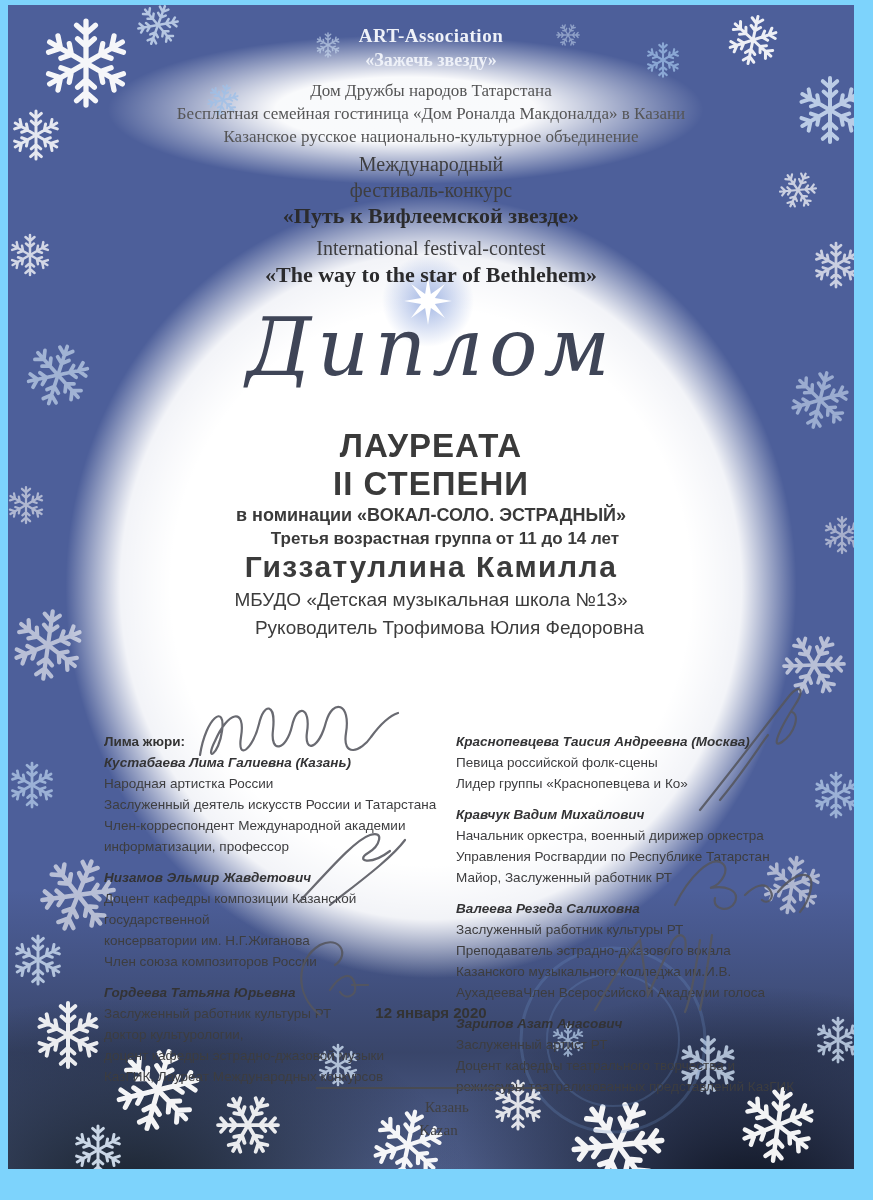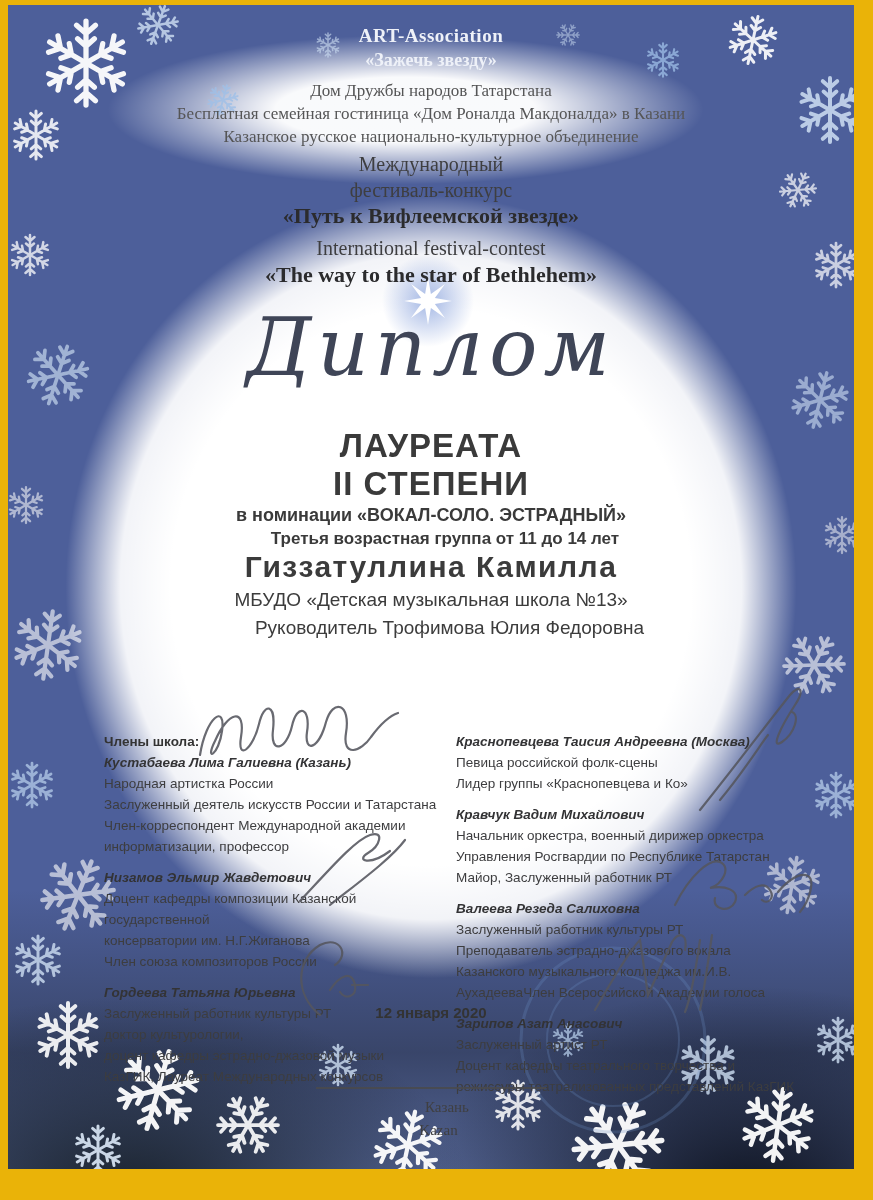--- a/index.html
+++ b/index.html
@@ -1,17 +1,17 @@
 <!DOCTYPE html>
 <html><head>
 <meta charset="utf-8">
 <style>
   html,body{margin:0;padding:0;}
   body{width:873px;height:1200px;background:#ffffff;font-family:"Liberation Sans",sans-serif;}
-  .page{position:relative;width:873px;height:1200px;background:#eab308;overflow:hidden;}
+  .page{position:relative;width:873px;height:1200px;background:#7dd3fc;overflow:hidden;}
   .cert{
     position:absolute;left:8px;top:5px;width:846px;height:1164px;overflow:hidden;
     background:
       radial-gradient(ellipse 54% 42% at 50% 50%, #ffffff 57%, rgba(255,255,255,0.93) 68%, rgba(255,255,255,0) 80%),
       radial-gradient(ellipse 44% 8% at 47% 9%, rgba(255,255,255,0.97) 35%, rgba(255,255,255,0) 80%),
       radial-gradient(ellipse 58% 24% at 14% 102%, rgba(22,30,38,0.95), rgba(22,30,38,0) 70%),
       radial-gradient(ellipse 55% 26% at 88% 103%, rgba(8,12,22,0.97), rgba(8,12,22,0) 72%),
       linear-gradient(to bottom, rgba(30,38,58,0) 76%, rgba(40,48,66,0.55) 90%, rgba(96,110,134,0.35) 100%),
       linear-gradient(#4d5f9a,#4d5f9a);
   }
@@ -138,21 +138,21 @@
     <div class="t award1">ЛАУРЕАТА</div>
     <div class="t award2">II СТЕПЕНИ</div>
     <div class="t nomination">в номинации «ВОКАЛ-СОЛО. ЭСТРАДНЫЙ»</div>
     <div class="t age-group">Третья возрастная группа от 11 до 14 лет</div>
     <div class="t recipient">Гиззатуллина Камилла</div>
     <div class="t school">МБУДО «Детская музыкальная школа №13»</div>
     <div class="t supervisor">Руководитель Трофимова Юлия Федоровна</div>
 
     <div class="jury jury-left">
       <div class="jury-block">
-        <div class="jury-label">Члены школа:</div>
+        <div class="jury-label">Лима жюри:</div>
         <div class="jname">Кустабаева Лима Галиевна (Казань)</div>
         <div>Народная артистка России</div>
         <div>Заслуженный деятель искусств России и Татарстана</div>
         <div>Член-корреспондент Международной академии</div>
         <div>информатизации, профессор</div>
       </div>
       <div class="jury-block">
         <div class="jname">Низамов Эльмир Жавдетович</div>
         <div>Доцент кафедры композиции Казанской</div>
         <div>государственной</div>

